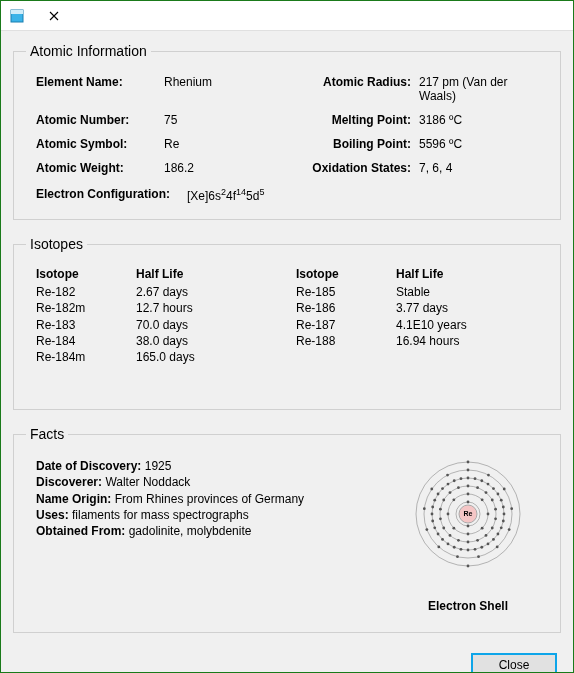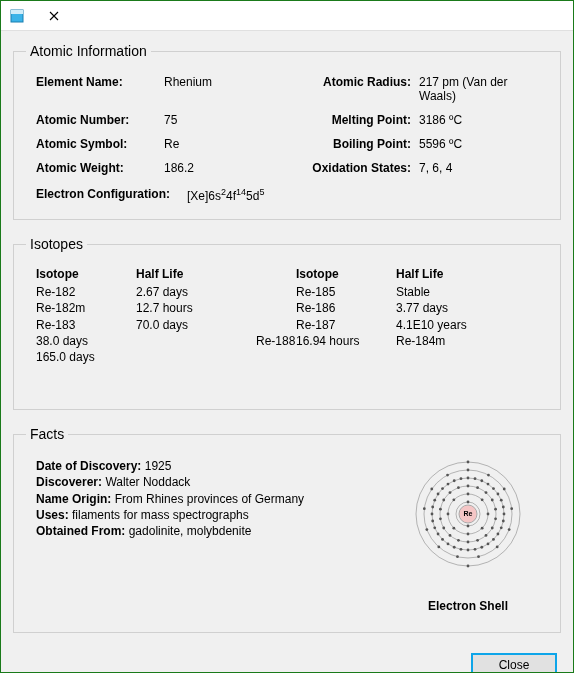--- a/index.html
+++ b/index.html
@@ -173,20 +173,21 @@
           <div>Re-182m</div>
        <div>12.7 hours</div>
        <div></div>
        <div>Re-186</div>
        <div>3.77 days</div>
           <div>Re-183</div>
        <div>70.0 days</div>
        <div></div>
        <div>Re-187</div>
        <div>4.1E10 years</div>
+          <div>Re-184</div>
        <div>38.0 days</div>
        <div></div>
        <div>Re-188</div>
        <div>16.94 hours</div>
           <div>Re-184m</div>
        <div>165.0 days</div>
        <div></div>
        <div></div>
        <div></div>
         </div>

